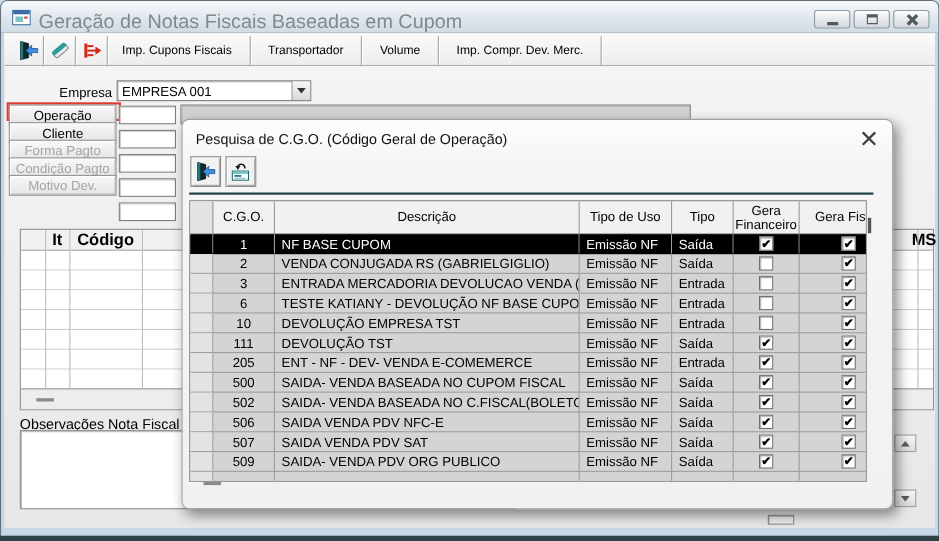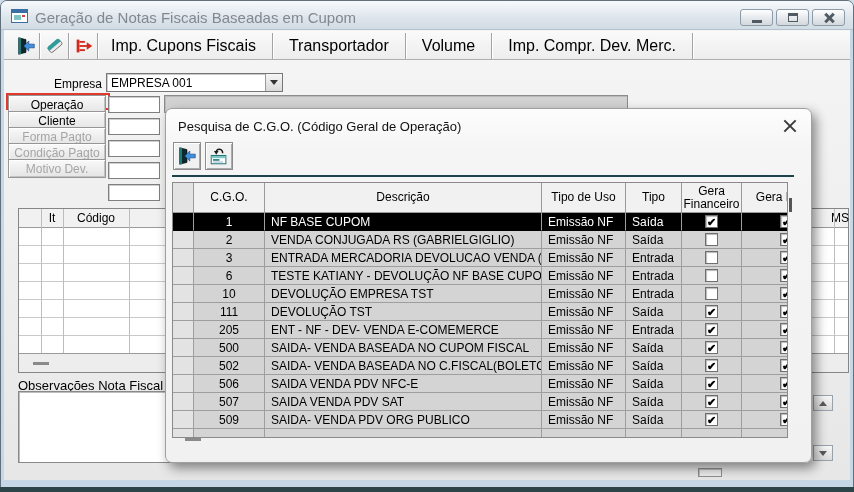--- a/index.html
+++ b/index.html
@@ -3,41 +3,41 @@
 <meta charset="utf-8">
 <style>
   *{box-sizing:border-box;margin:0;padding:0}
   body{font-family:"Liberation Sans",sans-serif;background:#555;}
   .screen{position:relative;width:854px;height:492px;overflow:hidden;background:#cfdde9;font-size:12px;color:#000;}
 
   
   .win-frame{position:absolute;inset:0;border:1px solid #62707e;border-radius:7px 7px 0 0;background:#c6d8e6;}
   .titlebar{position:absolute;left:1px;top:1px;right:1px;height:29px;border-radius:6px 6px 0 0;
     background:linear-gradient(#f7fafc,#dde5ec 60%,#d2dce4);border-bottom:1px solid #b3c2cf;}
-  .title-text{position:absolute;left:34px;top:8px;font-size:15px;color:#83888c;white-space:nowrap;}
+  .title-text{position:absolute;left:34px;top:8px;font-size:18px;color:#83888c;white-space:nowrap;}
   .app-icon{position:absolute;left:10px;top:7px;width:17px;height:16px;}
   .cap-btns{position:absolute;top:8px;right:8px;display:flex;gap:3px;}
   .cap-btn{width:33px;height:17px;border:1px solid #8d9aa7;border-radius:3px;
     background:linear-gradient(#fefefe,#e9ecef 45%,#d3d8dd);display:flex;align-items:center;justify-content:center;}
   .glyph-min{width:10px;height:3px;background:#4f5a63;margin-top:7px;}
   .glyph-max{width:10px;height:9px;border:1px solid #4f5a63;border-top-width:3px;}
   .glyph-x{position:relative;width:11px;height:11px;}
   .glyph-x::before,.glyph-x::after{content:"";position:absolute;left:5px;top:0;width:3px;height:12px;background:#4f5a63;}
   .glyph-x::before{transform:rotate(45deg)}.glyph-x::after{transform:rotate(-45deg)}
 
   .client{position:absolute;left:4px;top:30px;right:4px;bottom:12px;background:linear-gradient(#f5f5f5,#e7e7e7);}
   .bottom-dark{position:absolute;left:0;right:0;bottom:0;height:5px;background:#2c4348;}
 
   
   .toolbar{position:absolute;left:4px;top:31px;right:4px;height:29px;
     background:linear-gradient(#fafafa,#ededed);border-bottom:1px solid #aeaeae;}
   .tb-ico{position:absolute;top:2px;width:28px;height:26px;display:flex;align-items:center;justify-content:center;
     border-right:1px solid #a3a3a3;box-shadow:1px 0 0 #fff;background:transparent;border-top:none;border-left:none;border-bottom:none;cursor:default;}
   .tb-texts{position:absolute;left:91px;top:2px;height:26px;display:flex;}
-  .tb-btn{height:26px;padding:0 16px;font-size:16px;font-family:"Liberation Sans",sans-serif;background:transparent;
+  .tb-btn{height:26px;padding:0 16px;font-size:11px;font-family:"Liberation Sans",sans-serif;background:transparent;
     border:none;border-right:1px solid #a3a3a3;box-shadow:1px 0 0 #fff;white-space:nowrap;}
 
   
   .lbl{position:absolute;font-size:12px;color:#000;}
   .lbl-right{text-align:right;}
   .combo{position:absolute;left:106px;top:73px;width:177px;height:19px;background:#fff;
     border:1px solid #777;box-shadow:inset 1px 1px 0 #c9c9c9;}
   .combo-text{position:absolute;left:4px;top:2px;font-size:12px;}
   .combo-btn{position:absolute;right:0;top:0;width:17px;height:17px;background:linear-gradient(#f6f6f6,#d9d9d9);
     border-left:1px solid #9a9a9a;display:flex;align-items:center;justify-content:center;}
@@ -53,21 +53,21 @@
     box-shadow:inset 1px 1px 0 #fff, inset -1px -1px 0 #c2c2c2;}
   .side-wrap.disabled .side-btn{color:#a5a5a5;}
   .field-small{position:absolute;left:108px;width:52px;height:17px;background:#fff;border:1px solid #7f7f7f;
     box-shadow:inset 1px 1px 0 #cfcfcf;}
   .field-long{position:absolute;left:164px;top:95px;width:464px;height:18px;background:#d2d2d2;
     border:1px solid #8b8b8b;box-shadow:inset 1px 1px 0 #b9b9b9;}
 
   
   .mgrid{position:absolute;left:18px;top:208px;width:831px;height:165px;background:#fff;border:1px solid #868686;}
   .mgrid .hcell{position:absolute;top:0;height:19px;background:#f1f1f1;border-bottom:1px solid #9a9a9a;
-    display:flex;align-items:center;justify-content:center;font-size:12px;}
+    display:flex;align-items:center;justify-content:center;font-size:15px;font-weight:bold;}
   .vline{position:absolute;width:1px;background:#bdbdbd;}
   .mrow{position:absolute;left:0;right:0;height:18px;border-bottom:1px solid #c9c9c9;background:#fff;}
   .mstrip{position:absolute;left:0;right:0;bottom:0;height:19px;background:#ededed;border-top:1px solid #9a9a9a;}
   .scroll-dash{position:absolute;width:16px;height:3px;background:#8a8a8a;}
 
   .obs-label{position:absolute;left:18px;top:378px;font-size:13px;}
   .obs-area{position:absolute;left:18px;top:391px;width:450px;height:72px;background:#fff;border:1px solid #8a8a8a;
     box-shadow:inset 1px 1px 0 #bdbdbd;}
 
   .bgarr{position:absolute;width:20px;height:16px;background:linear-gradient(#f7f7f7,#dcdcdc);
@@ -90,21 +90,21 @@
   .dgrid{position:absolute;left:6px;top:73px;width:616px;height:256px;overflow:hidden;
     border:1px solid #8a8a8a;background:#d4d4d4;}
   .dheader,.drow{display:flex;width:659px;}
   .dheader{height:30px;background:#f1f1f1;}
   .dheader .c{display:flex;align-items:center;justify-content:center;text-align:center;
     border-right:1px solid #9a9a9a;border-bottom:1px solid #9a9a9a;font-size:12px;line-height:13px;overflow:hidden;}
   .drow{height:18px;background:#d4d4d4;}
   .drow .c{border-right:1px solid #9e9e9e;border-bottom:1px solid #9e9e9e;font-size:12px;line-height:16px;
     white-space:nowrap;overflow:hidden;display:flex;align-items:center;}
   .c.w-sel{width:21px;flex:none;background:#e3e3e3;}
-  .c.w-cgo{width:71px;flex:none;justify-content:center;}
+  .c.w-cgo{width:56px;flex:none;justify-content:center;}
   .c.w-desc{width:277px;flex:none;padding-left:6px;}
   .c.w-uso{width:84px;flex:none;padding-left:6px;}
   .c.w-tipo{width:56px;flex:none;padding-left:6px;}
   .c.w-gfin{width:60px;flex:none;justify-content:center;}
   .c.w-gfis{width:90px;flex:none;justify-content:center;}
   .dheader .c.w-cgo,.dheader .c.w-desc,.dheader .c.w-uso,.dheader .c.w-tipo{padding-left:0;justify-content:center;}
   .drow.selected{background:#000;color:#fff;}
   .drow.selected .c{background:#000;border-bottom-color:#000;}
   .drow.emptyrow{background:#d4d4d4;}
   .checkbox{width:13px;height:13px;background:#fff;border:1px solid #6f6f6f;position:relative;flex:none;

